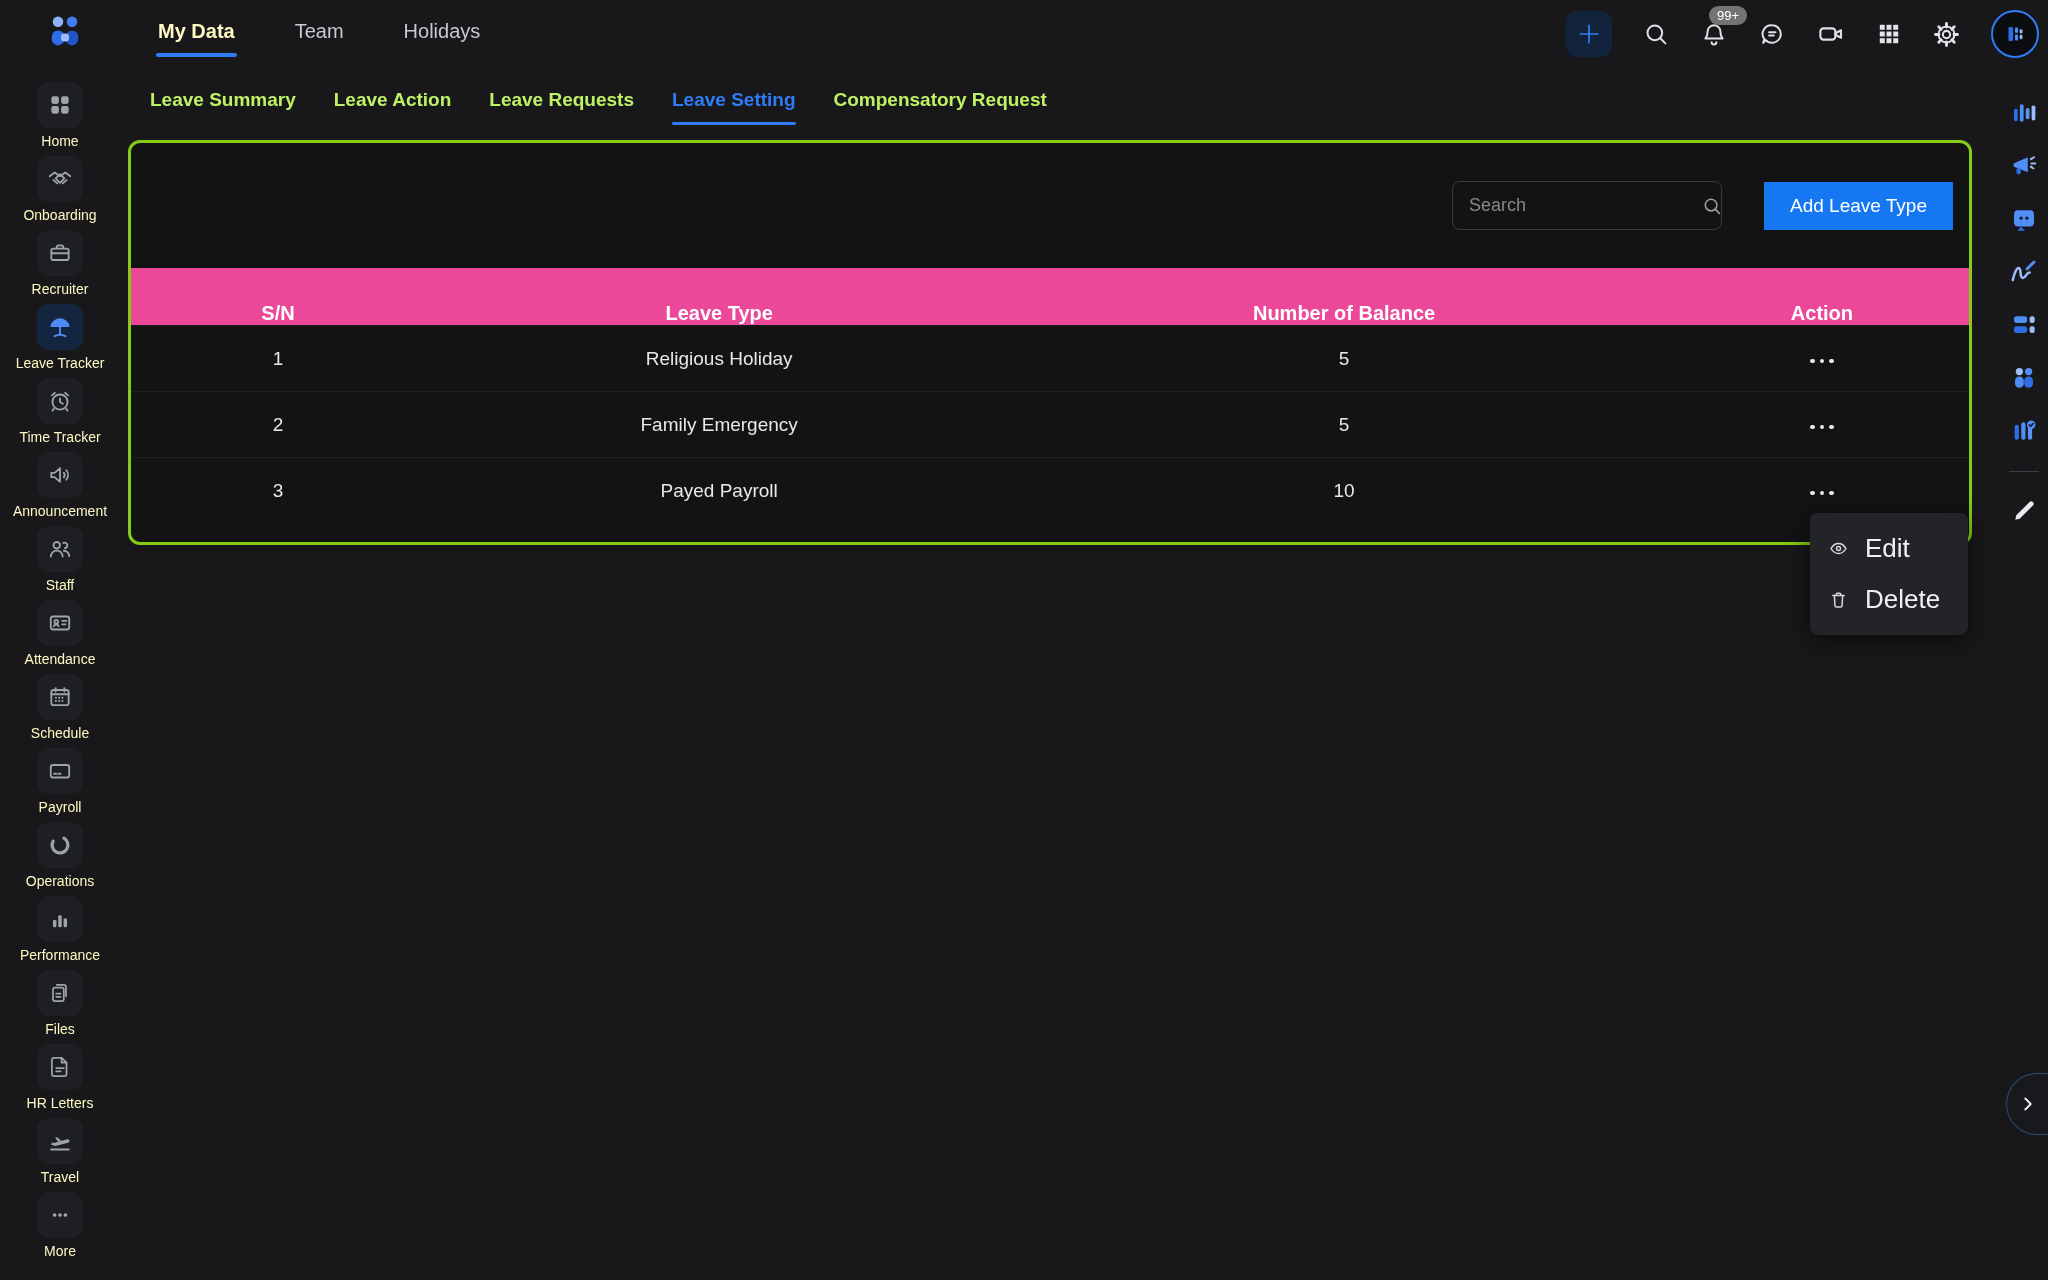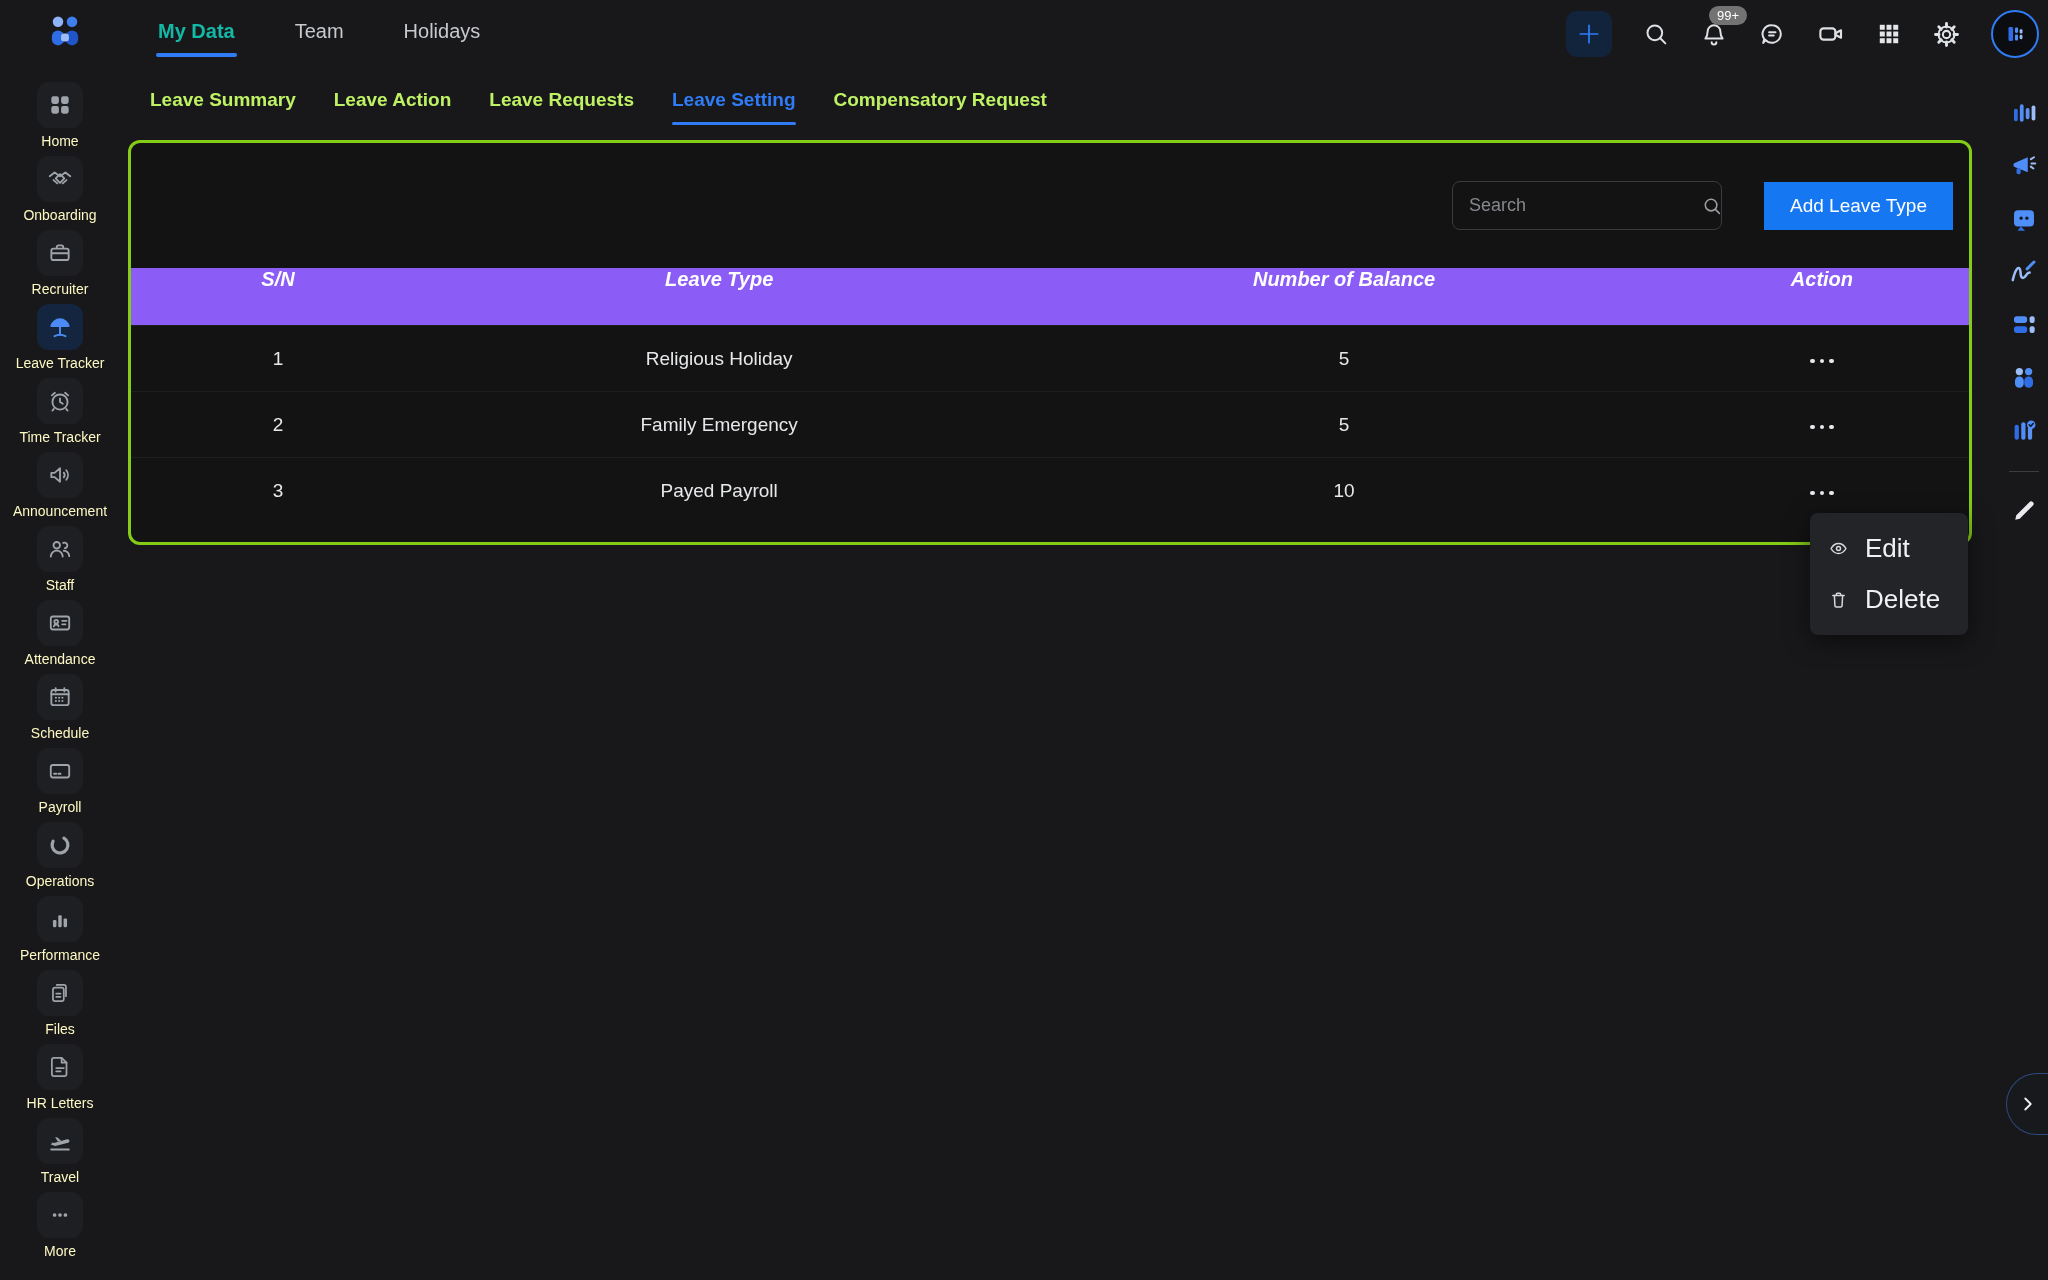--- a/index.html
+++ b/index.html
@@ -5,21 +5,21 @@
   * { margin:0; padding:0; box-sizing:border-box; }
   html,body { width:2048px; height:1280px; background:#18181a; overflow:hidden;
               font-family:"Liberation Sans", sans-serif; color:#e8e9eb; }
   svg { display:block; }
 
   
   .topbar { height:68px; display:flex; align-items:center; padding-left:44px; position:relative; }
   .logo { width:42px; height:42px; }
   .nav-tabs { display:flex; gap:56px; margin-left:70px; align-items:flex-end; }
   .nav-tab { font-size:20px; font-weight:500; color:#c6c9cd; padding:8px 2px 14px; position:relative; cursor:pointer; }
-  .nav-tab.active { color:#14b8a6; font-weight:600; }
+  .nav-tab.active { color:#fef9c3; font-weight:600; }
   .nav-tab.active::after { content:""; position:absolute; left:0; right:0; bottom:0; height:4px; border-radius:3px; background:#2f7cf6; }
   .top-actions { margin-left:auto; display:flex; align-items:center; gap:30px; padding-right:9px; }
   .icon-btn { background:none; border:none; cursor:pointer; display:flex; align-items:center; justify-content:center; }
   .plus-btn { width:46px; height:46px; border-radius:11px; background:#12233c; }
   .bell-wrap { position:relative; }
   .badge { position:absolute; top:-14px; left:9px; background:#737373; color:#fff; font-size:13px; font-weight:400;
            padding:3px 8px; border-radius:11px; line-height:1; }
   .avatar { width:48px; height:48px; border-radius:50%; border:2.5px solid #2f7cf6; background:#0c0d10;
             display:flex; align-items:center; justify-content:center; }
 
@@ -46,21 +46,21 @@
   .card-toolbar { display:flex; justify-content:flex-end; align-items:center; padding:38px 16px 0 22px; gap:42px; }
   .search-box { width:270px; height:49px; border:1px solid #3a3c40; border-radius:8px; display:flex;
                 align-items:center; padding:0 14px 0 16px; background:transparent; }
   .search-box input { flex:1; background:transparent; border:none; outline:none; color:#cfd2d6;
                       font-size:18px; font-family:"Liberation Sans", sans-serif; }
   .search-box input::placeholder { color:#85888c; }
   .primary-btn { height:48px; padding:0 26px; background:#1677f3; color:#fff; border:none; border-radius:0;
                  font-size:19px; font-weight:500; font-family:"Liberation Sans", sans-serif; cursor:pointer; }
 
   .table { margin-top:38px; }
-  .thead { display:flex; height:57px; align-items:flex-start; background:#8b5cf6; font-weight:700; font-size:20px; color:#fff;font-style:italic; }
+  .thead { display:flex; height:57px; align-items:flex-end; background:#ec4899; font-weight:700; font-size:20px; color:#fff; }
   .trow  { display:flex; height:66px; align-items:center; font-size:19px; color:#e7e8ea; border-top:1px solid #1d1e20; }
   .c1{width:16%; text-align:center;} .c2{width:32%; text-align:center;}
   .c3{width:36%; text-align:center;} .c4{width:16%; text-align:center;}
   .dots-btn { background:none; border:none; cursor:pointer; padding:6px 10px; }
   .dots-btn i { width:4.5px; height:4.5px; border-radius:50%; background:#e8e9eb; display:inline-block; margin:0 2.5px; }
 
   
   .ctx-menu { position:absolute; left:1810px; top:513px; width:158px; background:#232428; border-radius:8px;
               box-shadow:0 6px 24px rgba(0,0,0,.55); padding:10px 0; z-index:10; }
   .ctx-item { display:flex; align-items:center; gap:16px; padding:10px 18px; font-size:26px; color:#f0f1f3; cursor:pointer; }

